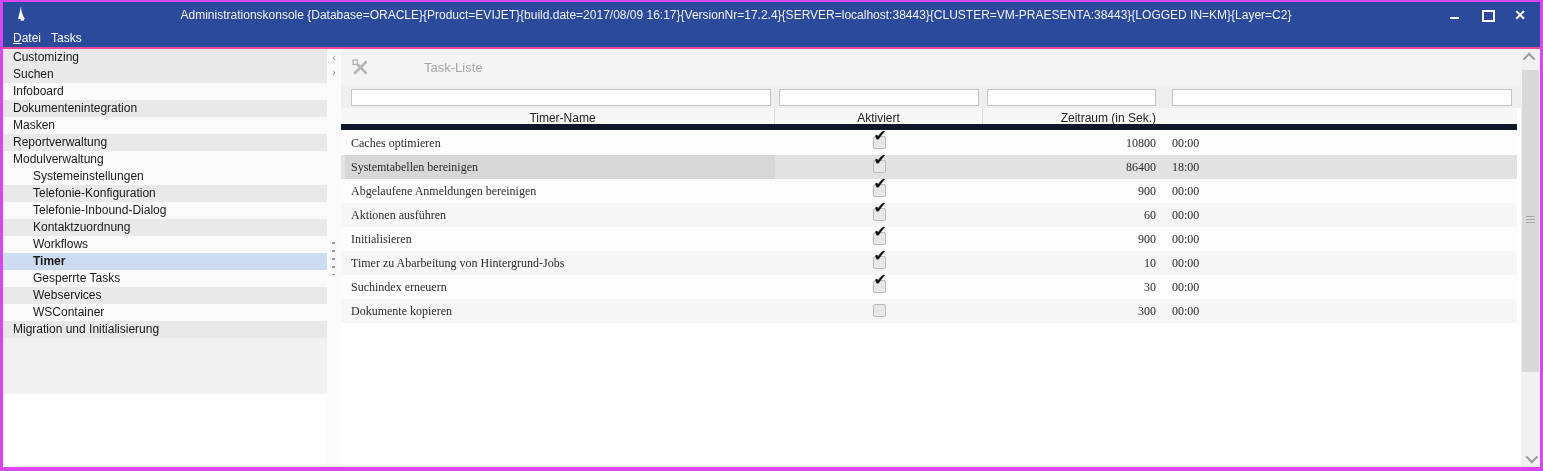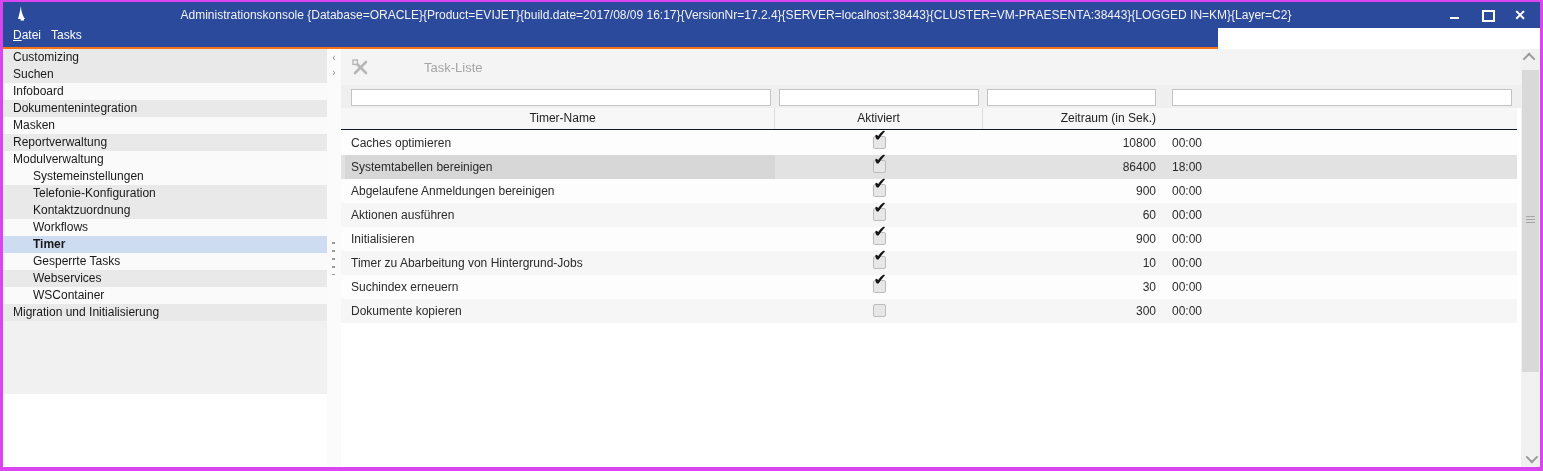--- a/index.html
+++ b/index.html
@@ -21,23 +21,23 @@
     white-space:nowrap;overflow:hidden;
   }
   .controls{display:flex;align-items:center;gap:16px;margin:0 12px 0 8px;flex:0 0 auto;}
   .ctl{width:16px;height:14px;position:relative;cursor:pointer;}
   .ctl-min::after{content:"";position:absolute;left:2px;bottom:3px;width:9px;height:2px;background:#fff;}
   .ctl-max::after{content:"";position:absolute;left:2px;top:2px;width:9px;height:8px;border:2px solid #fff;}
   .ctl-close{color:#fff;font-size:14px;line-height:14px;text-align:center;font-weight:bold;}
 
   
   .menubar{
-    position:absolute;left:0;top:26px;width:1215px;height:19px;
-    background:#2b4a9b;display:flex;
-    border-bottom:2px solid #f97316;box-sizing:content-box;
+    position:absolute;left:0;top:26px;width:1537px;height:19px;
+    background:#2b4a9b;display:flex;align-items:center;
+    border-bottom:2px solid #ec4899;box-sizing:content-box;
   }
   .menu-item{color:#fff;font-size:12px;margin-left:10px;cursor:default;}
   .menu-item .u{text-decoration:underline;}
 
   
   .content{position:absolute;left:0;top:47px;width:1537px;height:418px;background:#fff;}
 
   
   .sidebar{position:absolute;left:0;top:0;width:324px;height:345px;background:#f1f1f1;overflow:hidden;}
   .sitem{height:17px;line-height:17px;font-size:12px;color:#191919;padding-left:10px;
@@ -63,28 +63,28 @@
 
   .filterband{position:absolute;left:0;top:36px;width:1180px;height:23px;background:#efefef;
               display:flex;padding-left:4px;box-sizing:border-box;}
   .fcell{box-sizing:border-box;padding:2px 4px;}
   .fcell input{
     width:100%;height:17px;box-sizing:border-box;border:1px solid #c4c4c4;background:#fff;
     font-family:"Liberation Sans",sans-serif;font-size:12px;padding:0 3px;outline:none;
   }
 
   .headrow{position:absolute;left:0;top:59px;width:1176px;height:22px;background:#f7f7f7;
-           display:flex;padding-left:4px;box-sizing:border-box;border-bottom:1px solid #0f172a;}
+           display:flex;padding-left:4px;box-sizing:border-box;border-bottom:6px solid #0f172a;}
   .hcell{box-sizing:border-box;font-size:12px;color:#1f1f1f;text-align:center;line-height:21px;
          border-right:1px solid #dcdcdc;white-space:nowrap;overflow:hidden;}
   .hcell:last-child{border-right:none;}
 
   .rows{position:absolute;left:0;top:82px;width:1176px;}
   .trow{display:flex;height:24px;line-height:24px;padding-left:4px;box-sizing:border-box;
-        background:#fdfdfd;font-size:12px;color:#2b2b2b;cursor:default;}
+        background:#fdfdfd;font-size:12px;color:#2b2b2b;cursor:default;font-family:Liberation Serif, serif;}
   .trow.alt{background:#f6f6f6;}
   .trow.sel{background:#e2e2e2;}
   .trow.sel .c1{background:#d7d7d7;}
 
   .c1{width:430px;box-sizing:border-box;padding-left:6px;white-space:nowrap;overflow:hidden;}
   .c2{width:208px;box-sizing:border-box;}
   .c3{width:182px;box-sizing:border-box;text-align:right;padding-right:9px;}
   .c4{width:351px;box-sizing:border-box;padding-left:7px;}
 
   .cb{width:13px;height:13px;margin:5px auto 0 auto;background:#e7e7e7;border:1px solid #bcbcbc;
@@ -135,20 +135,21 @@
       <div class="sidebar">
           <div class="sitem shade">Customizing</div>
           <div class="sitem shade">Suchen</div>
           <div class="sitem">Infoboard</div>
           <div class="sitem shade">Dokumentenintegration</div>
           <div class="sitem">Masken</div>
           <div class="sitem shade">Reportverwaltung</div>
           <div class="sitem">Modulverwaltung</div>
           <div class="sitem sub">Systemeinstellungen</div>
           <div class="sitem sub shade">Telefonie-Konfiguration</div>
+          <div class="sitem sub">Telefonie-Inbound-Dialog</div>
           <div class="sitem sub shade">Kontaktzuordnung</div>
           <div class="sitem sub">Workflows</div>
           <div class="sitem sub sel">Timer</div>
           <div class="sitem sub">Gesperrte Tasks</div>
           <div class="sitem sub shade">Webservices</div>
           <div class="sitem sub">WSContainer</div>
           <div class="sitem shade">Migration und Initialisierung</div>
         </div>
 
       <div class="splitter">

